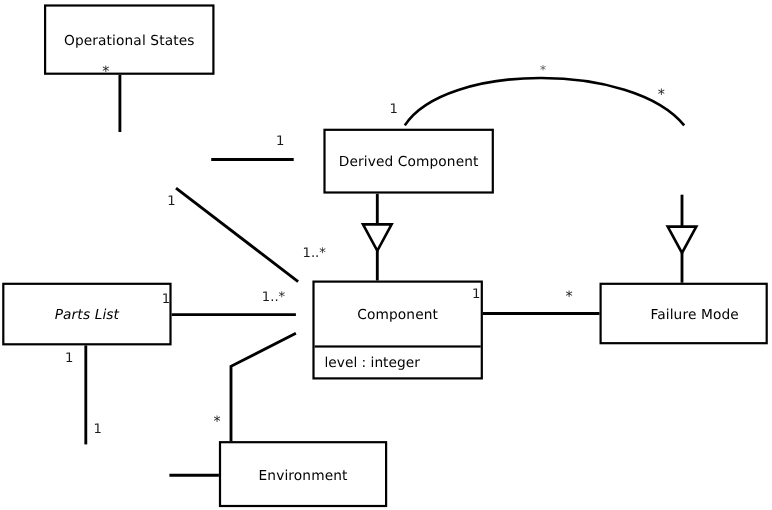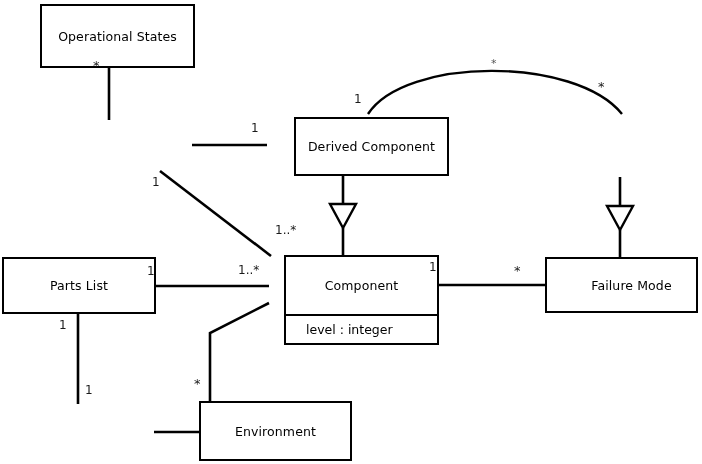--- a/index.html
+++ b/index.html
@@ -35,21 +35,21 @@
     white-space: nowrap;
     padding: 0 4px;
   }
   .uml-attrs {
     border-top: 2px solid #000000;
     display: flex;
     align-items: center;
     justify-content: flex-start;
     font-size: 12.5px;
     color: #000000;
-    padding-left: 20px;
+    padding-left: 9px;
     white-space: nowrap;
   }
   .mult {
     position: absolute;
     font-size: 12px;
     color: #1a1a1a;
     white-space: nowrap;
     z-index: 7;
     line-height: 1;
   }
@@ -102,21 +102,21 @@
   <div class="uml-class" style="left:40px; top:4px; width:155px; height:64px;">
     <div class="uml-name">Operational States</div>
   </div>
 
 
   <div class="uml-class" style="left:266px; top:117px; width:155px; height:59px;margin-left:28px;">
     <div class="uml-name">Derived Component</div>
   </div>
 
 
-  <div class="uml-class" style="left:2px; top:257px; width:154px; height:57px;">
+  <div class="uml-class" style="left:2px; top:257px; width:154px; height:57px;font-style:italic;">
     <div class="uml-name">Parts List</div>
   </div>
 
   <div class="uml-class" style="left:268px; top:255px; width:155px; height:90px;margin-left:16px;">
     <div class="uml-name">Component</div>
     <div class="uml-attrs" style="height:27px;">level : integer</div>
   </div>
 
   <div class="uml-class" style="left:545px; top:257px; width:153px; height:56px;padding-left:20px;">
     <div class="uml-name">Failure Mode</div>

